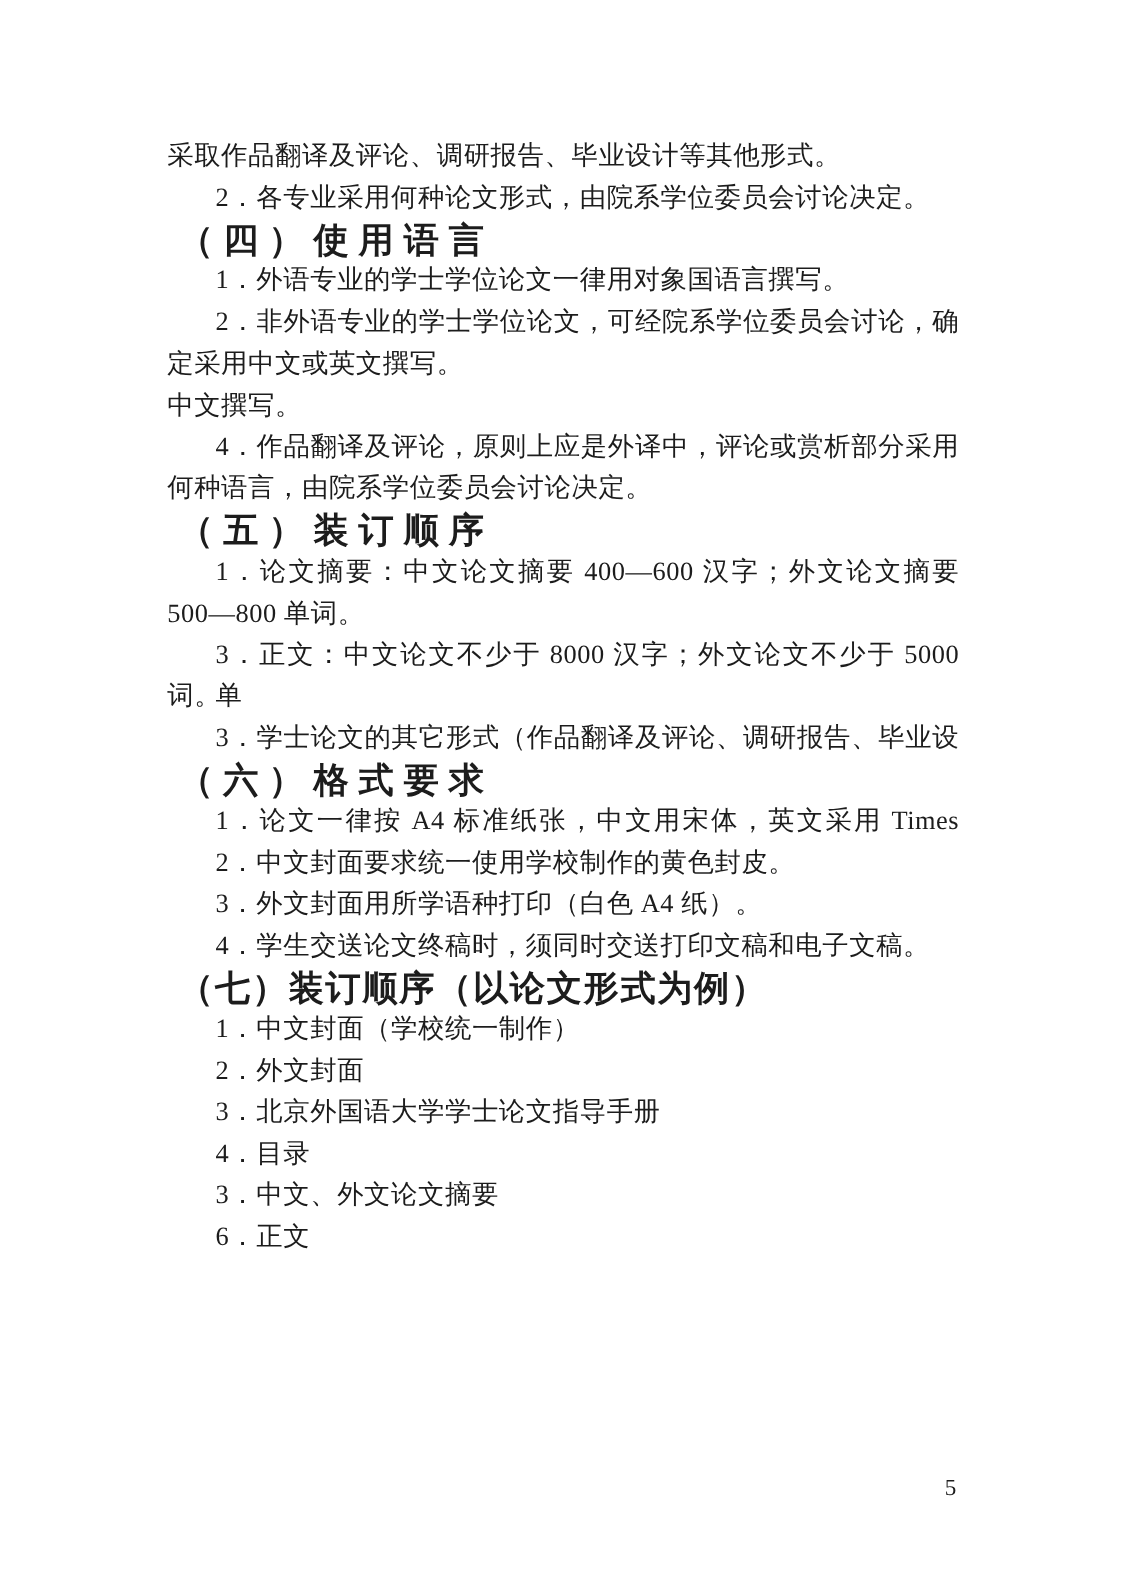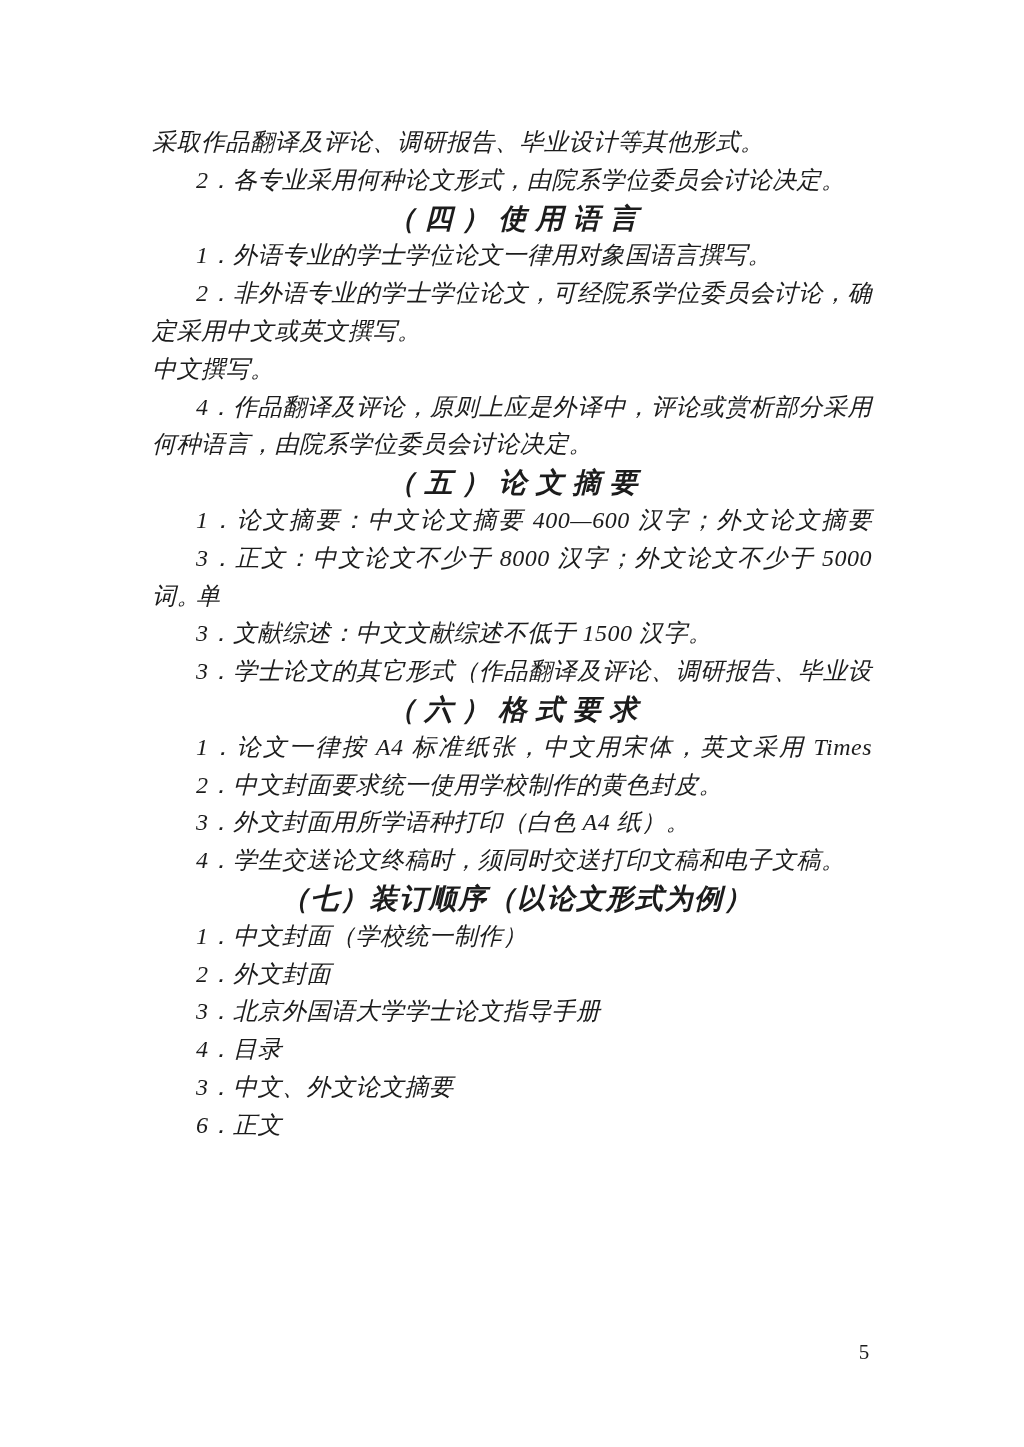--- a/index.html
+++ b/index.html
@@ -23,35 +23,33 @@
     top: 124px;
     width: 720px;
   }
   .line {
     height: 37.8px;
     line-height: 37.8px;
     font-size: 24px;
     letter-spacing: 0.5px;
     white-space: normal;
     overflow: visible;
-    font-style: italic;
   }
   .line.first {
     padding-left: 44px;
   }
   .line.justify {
     text-align: justify;
     text-align-last: justify;
   }
   .line.heading {
     padding-left: 10px;
     font-weight: bold;
-    font-size: 28px;
+    font-size: 32px;
     letter-spacing: 9px;
-    text-align: center;
   }
   .line.heading.tight {
     letter-spacing: 1.5px;
   }
   .pagenum {
     position: absolute;
     left: 852px;
     top: 1336px;
     width: 24px;
     height: 32px;
@@ -67,25 +65,25 @@
   <div class="content" id="doc-content">
       <div class="line">采取作品翻译及评论、调研报告、毕业设计等其他形式。</div>
       <div class="line first">2．各专业采用何种论文形式，由院系学位委员会讨论决定。</div>
       <div class="line heading">（四）使用语言</div>
       <div class="line first">1．外语专业的学士学位论文一律用对象国语言撰写。</div>
       <div class="line first justify">2．非外语专业的学士学位论文，可经院系学位委员会讨论，确</div>
       <div class="line">定采用中文或英文撰写。</div>
       <div class="line">中文撰写。</div>
       <div class="line first justify">4．作品翻译及评论，原则上应是外译中，评论或赏析部分采用</div>
       <div class="line">何种语言，由院系学位委员会讨论决定。</div>
-      <div class="line heading">（五）论文摘要</div>
+      <div class="line heading">（五）装订顺序</div>
       <div class="line first justify">1．论文摘要：中文论文摘要 400—600 汉字；外文论文摘要</div>
+      <div class="line">500—800 单词。</div>
       <div class="line first justify">3．正文：中文论文不少于 8000 汉字；外文论文不少于 5000 单</div>
       <div class="line">词。</div>
-      <div class="line first">3．文献综述：中文文献综述不低于 1500 汉字。</div>
       <div class="line first justify">3．学士论文的其它形式（作品翻译及评论、调研报告、毕业设</div>
       <div class="line heading">（六）格式要求</div>
       <div class="line first justify">1．论文一律按 A4 标准纸张，中文用宋体，英文采用 Times</div>
       <div class="line first">2．中文封面要求统一使用学校制作的黄色封皮。</div>
       <div class="line first">3．外文封面用所学语种打印（白色 A4 纸）。</div>
       <div class="line first">4．学生交送论文终稿时，须同时交送打印文稿和电子文稿。</div>
       <div class="line heading tight">（七）装订顺序（以论文形式为例）</div>
       <div class="line first">1．中文封面（学校统一制作）</div>
       <div class="line first">2．外文封面</div>
       <div class="line first">3．北京外国语大学学士论文指导手册</div>

